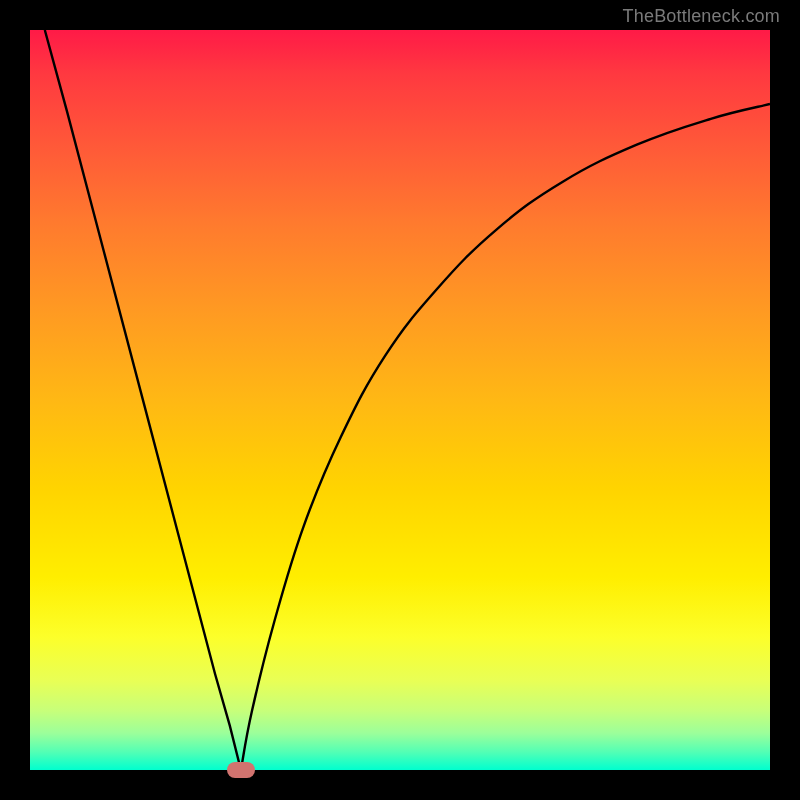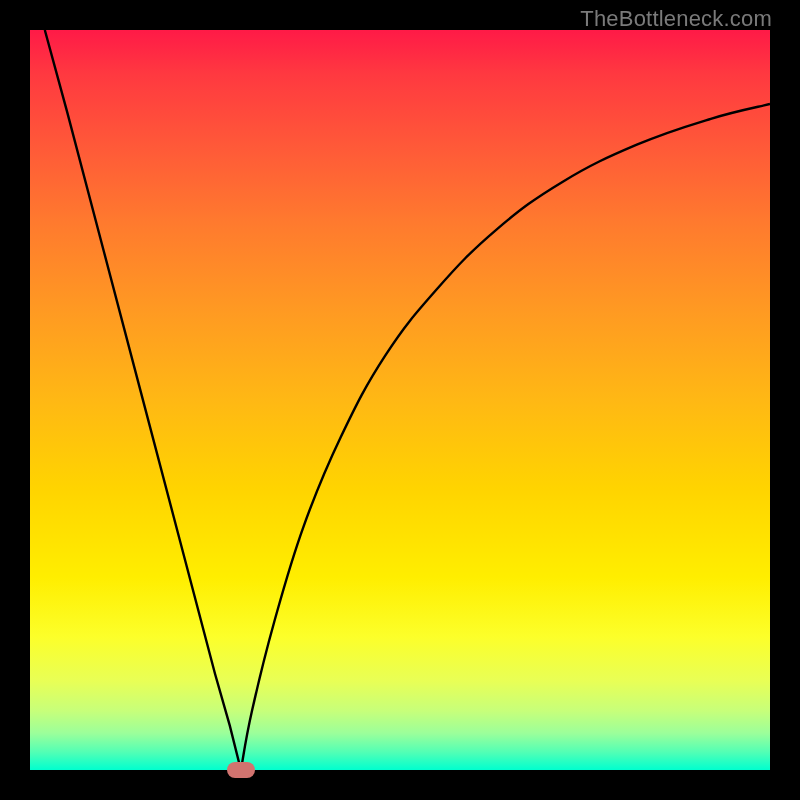--- a/index.html
+++ b/index.html
@@ -36,23 +36,23 @@
       #e8ff56 88%,
       #c7ff7a 92%,
       #9cff9a 95%,
       #55ffb4 97.5%,
       #00ffcf 100%
     );
   }
   .watermark {
     position: absolute;
     top: 6px;
-    right: 28px;
+    right: 20px;
     color: #7a7a7a;
-    font-size: 22px;
+    font-size: 18px;
     font-weight: 500;
     letter-spacing: 0.2px;
     user-select: none;
   }
   svg.curve-layer {
     position: absolute;
     left: 0;
     top: 0;
     width: 740px;
     height: 740px;

